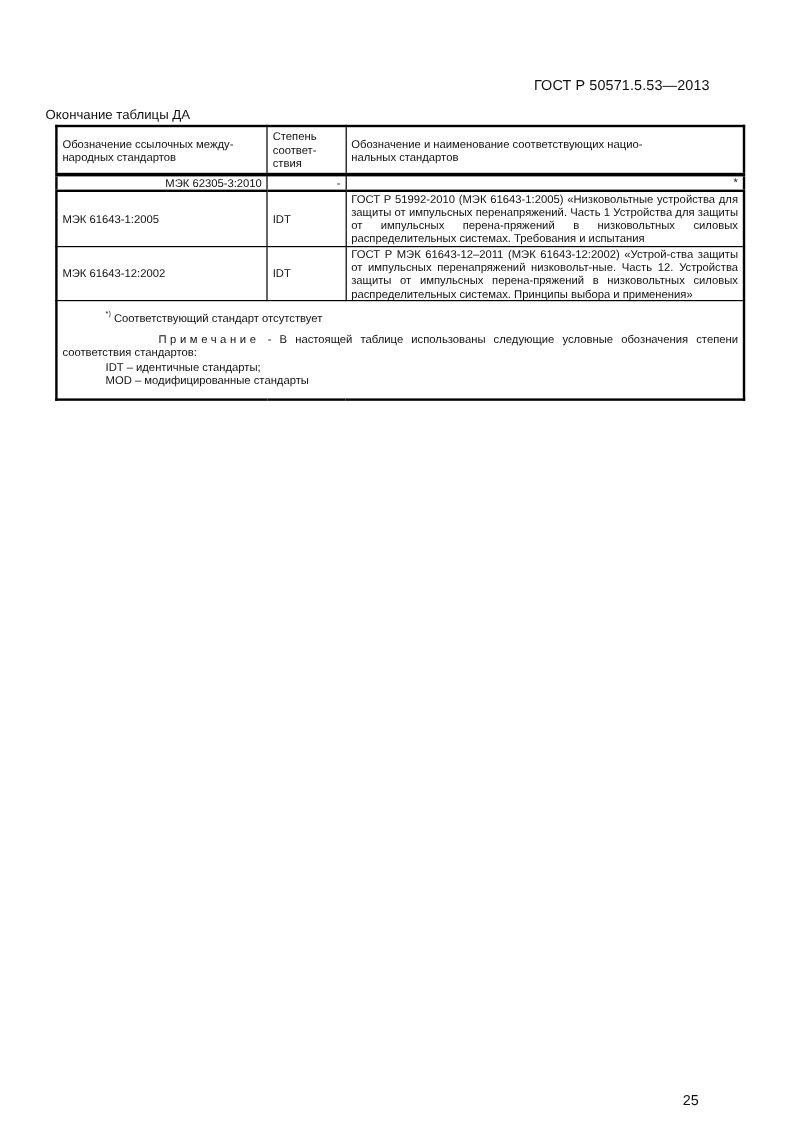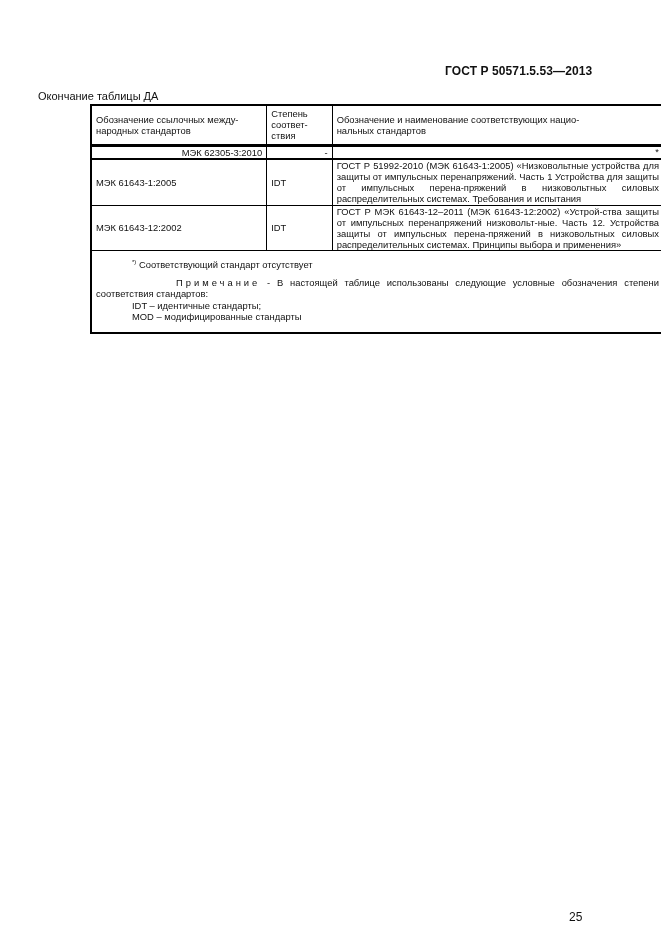--- a/index.html
+++ b/index.html
@@ -1,19 +1,19 @@
 <!DOCTYPE html>
 <html><head>
 <meta charset="utf-8">
 <style>
   html, body { margin: 0; padding: 0; background: #ffffff; }
   body { width: 661px; height: 936px; position: relative; font-family: "Liberation Sans", sans-serif; color: #111; overflow: hidden; }
-  .header-code { position: absolute; left: 445px; top: 64px; font-size: 12px; font-weight: bold; letter-spacing: 0.1px; }
+  .header-code { position: absolute; left: 445px; top: 64px; font-size: 12px; font-weight: normal; letter-spacing: 0.1px; }
   .caption { position: absolute; left: 38px; top: 90px; font-size: 11px; }
-  .tbl-wrap { position: absolute; left: 46px; top: 104px; width: 529px; margin-left: 44px; }
+  .tbl-wrap { position: absolute; left: 46px; top: 104px; width: 529px; }
   table { border-collapse: collapse; width: 575px; font-size: 9.4px; line-height: 11.2px; }
   td { border: 1px solid #000; vertical-align: top; padding: 0 4px; }
   .outer { border: 2px solid #000; }
   .hdr td { padding-top: 2px; padding-bottom: 2px; }
   .hdr { border-bottom: 3px solid #000; }
   .c1 { width: 165px; }
   .c2 { width: 56px; }
   .c3 { width: 320px; text-align: justify; }
   .short td { height: 11px; text-align: right; }
   .thick-b { border-bottom: 2px solid #000 !important; }

